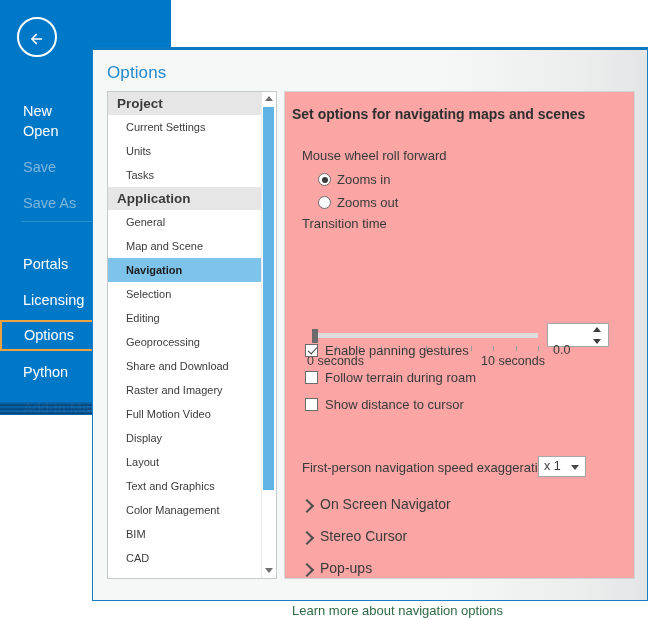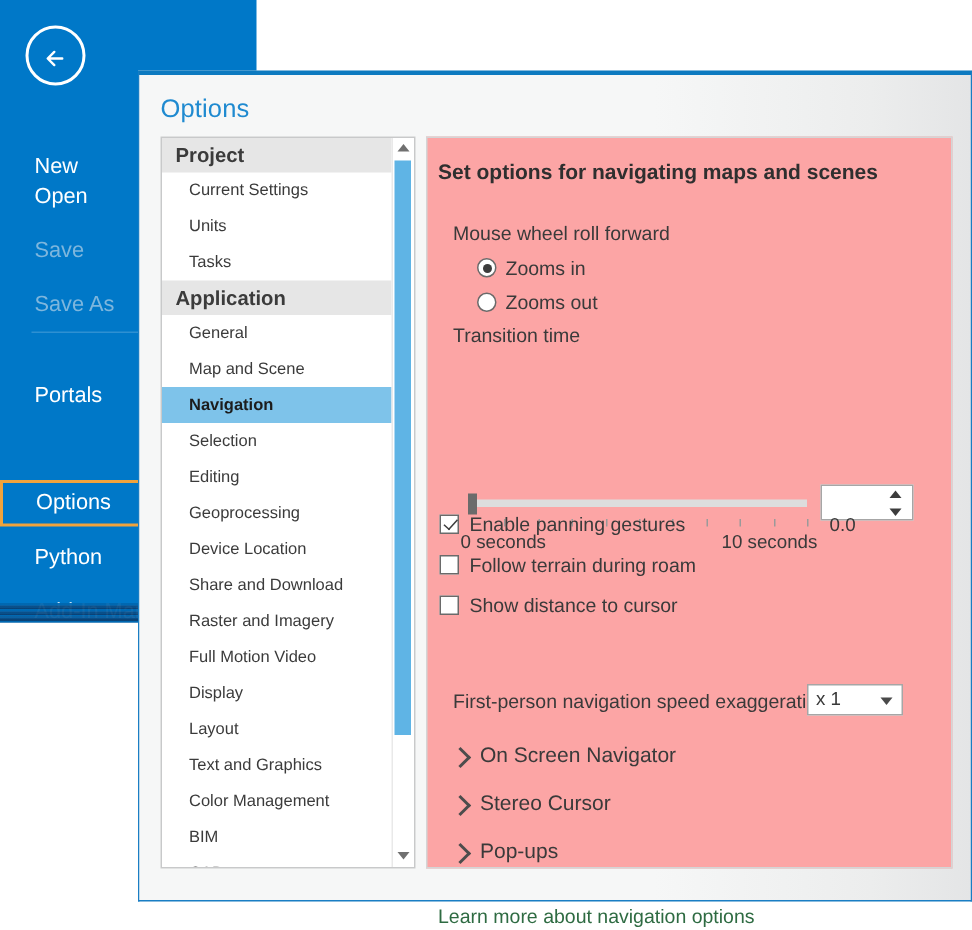--- a/index.html
+++ b/index.html
@@ -301,21 +301,21 @@
     width: 0; height: 0;
     border-left: 4.5px solid transparent;
     border-right: 4.5px solid transparent;
   }
   #spinner .spin-btns i.up { top: 1px; border-bottom: 5px solid #3c3c3c; }
   #spinner .spin-btns i.dn { bottom: 1px; border-top: 5px solid #3c3c3c; }
 
   
   .cb-row {
     position: absolute;
-    left: 8px;
+    left: 20px;
     height: 20px;
     cursor: pointer;
     white-space: nowrap;
   }
   .cb-row .cbx {
     display: inline-block;
     width: 13px; height: 13px;
     border: 1px solid #6a6a6a;
     box-sizing: border-box;
     background: #ffffff;
@@ -335,21 +335,21 @@
     font-size: 13px;
     color: #3a3a3a;
     margin-left: 7px;
   }
 
   
   #speed-label { position: absolute; left: 17px; top: 368px; font-size: 13px; color: #3a3a3a; }
   #speed-combo {
     position: absolute;
     left: 253px; top: 364px;
-    width: 64px; height: 21px;
+    width: 48px; height: 21px;
     border: 1px solid #a6a6a6;
     background: #ffffff;
     box-sizing: border-box;
     cursor: pointer;
   }
   #speed-combo .cv {
     position: absolute;
     left: 5px; top: 2px;
     font-size: 12.5px;
     color: #3a3a3a;
@@ -410,20 +410,21 @@
   </div>
 
   <div class="bs-item" style="top:96px;"><span>New</span></div>
   <div class="bs-item" style="top:116px;"><span>Open</span></div>
   <div class="bs-item disabled" style="top:188px;"><span>Save As</span></div>
   <div class="bs-item disabled" style="top:152px;"><span>Save</span></div>
 
   <div id="bs-divider"></div>
 
   <div class="bs-item" style="top:249px;"><span>Portals</span></div>
+  <div class="bs-item" style="top:285px;"><span>Licensing</span></div>
   <div class="bs-item selected" style="top:320px;"><span>Options</span></div>
   <div class="bs-item" style="top:357px;"><span>Python</span></div>
   <div class="bs-item" style="top:393px;"><span>Add-In Man</span></div>
 
   <div id="backstage-stripes"></div>
 </div>
 
 <div id="dialog">
   <div id="dialog-gradient"></div>
 
@@ -435,21 +436,20 @@
         <div class="cat-item">Current Settings</div>
         <div class="cat-item">Units</div>
         <div class="cat-item">Tasks</div>
         <div class="cat-group">Application</div>
         <div class="cat-item">General</div>
         <div class="cat-item">Map and Scene</div>
         <div class="cat-item active">Navigation</div>
         <div class="cat-item">Selection</div>
         <div class="cat-item">Editing</div>
         <div class="cat-item">Geoprocessing</div>
-        <div class="cat-item">Device Location</div>
         <div class="cat-item">Share and Download</div>
         <div class="cat-item">Raster and Imagery</div>
         <div class="cat-item">Full Motion Video</div>
         <div class="cat-item">Display</div>
         <div class="cat-item">Layout</div>
         <div class="cat-item">Text and Graphics</div>
         <div class="cat-item">Color Management</div>
         <div class="cat-item">BIM</div>
         <div class="cat-item">CAD</div>
       </div>

